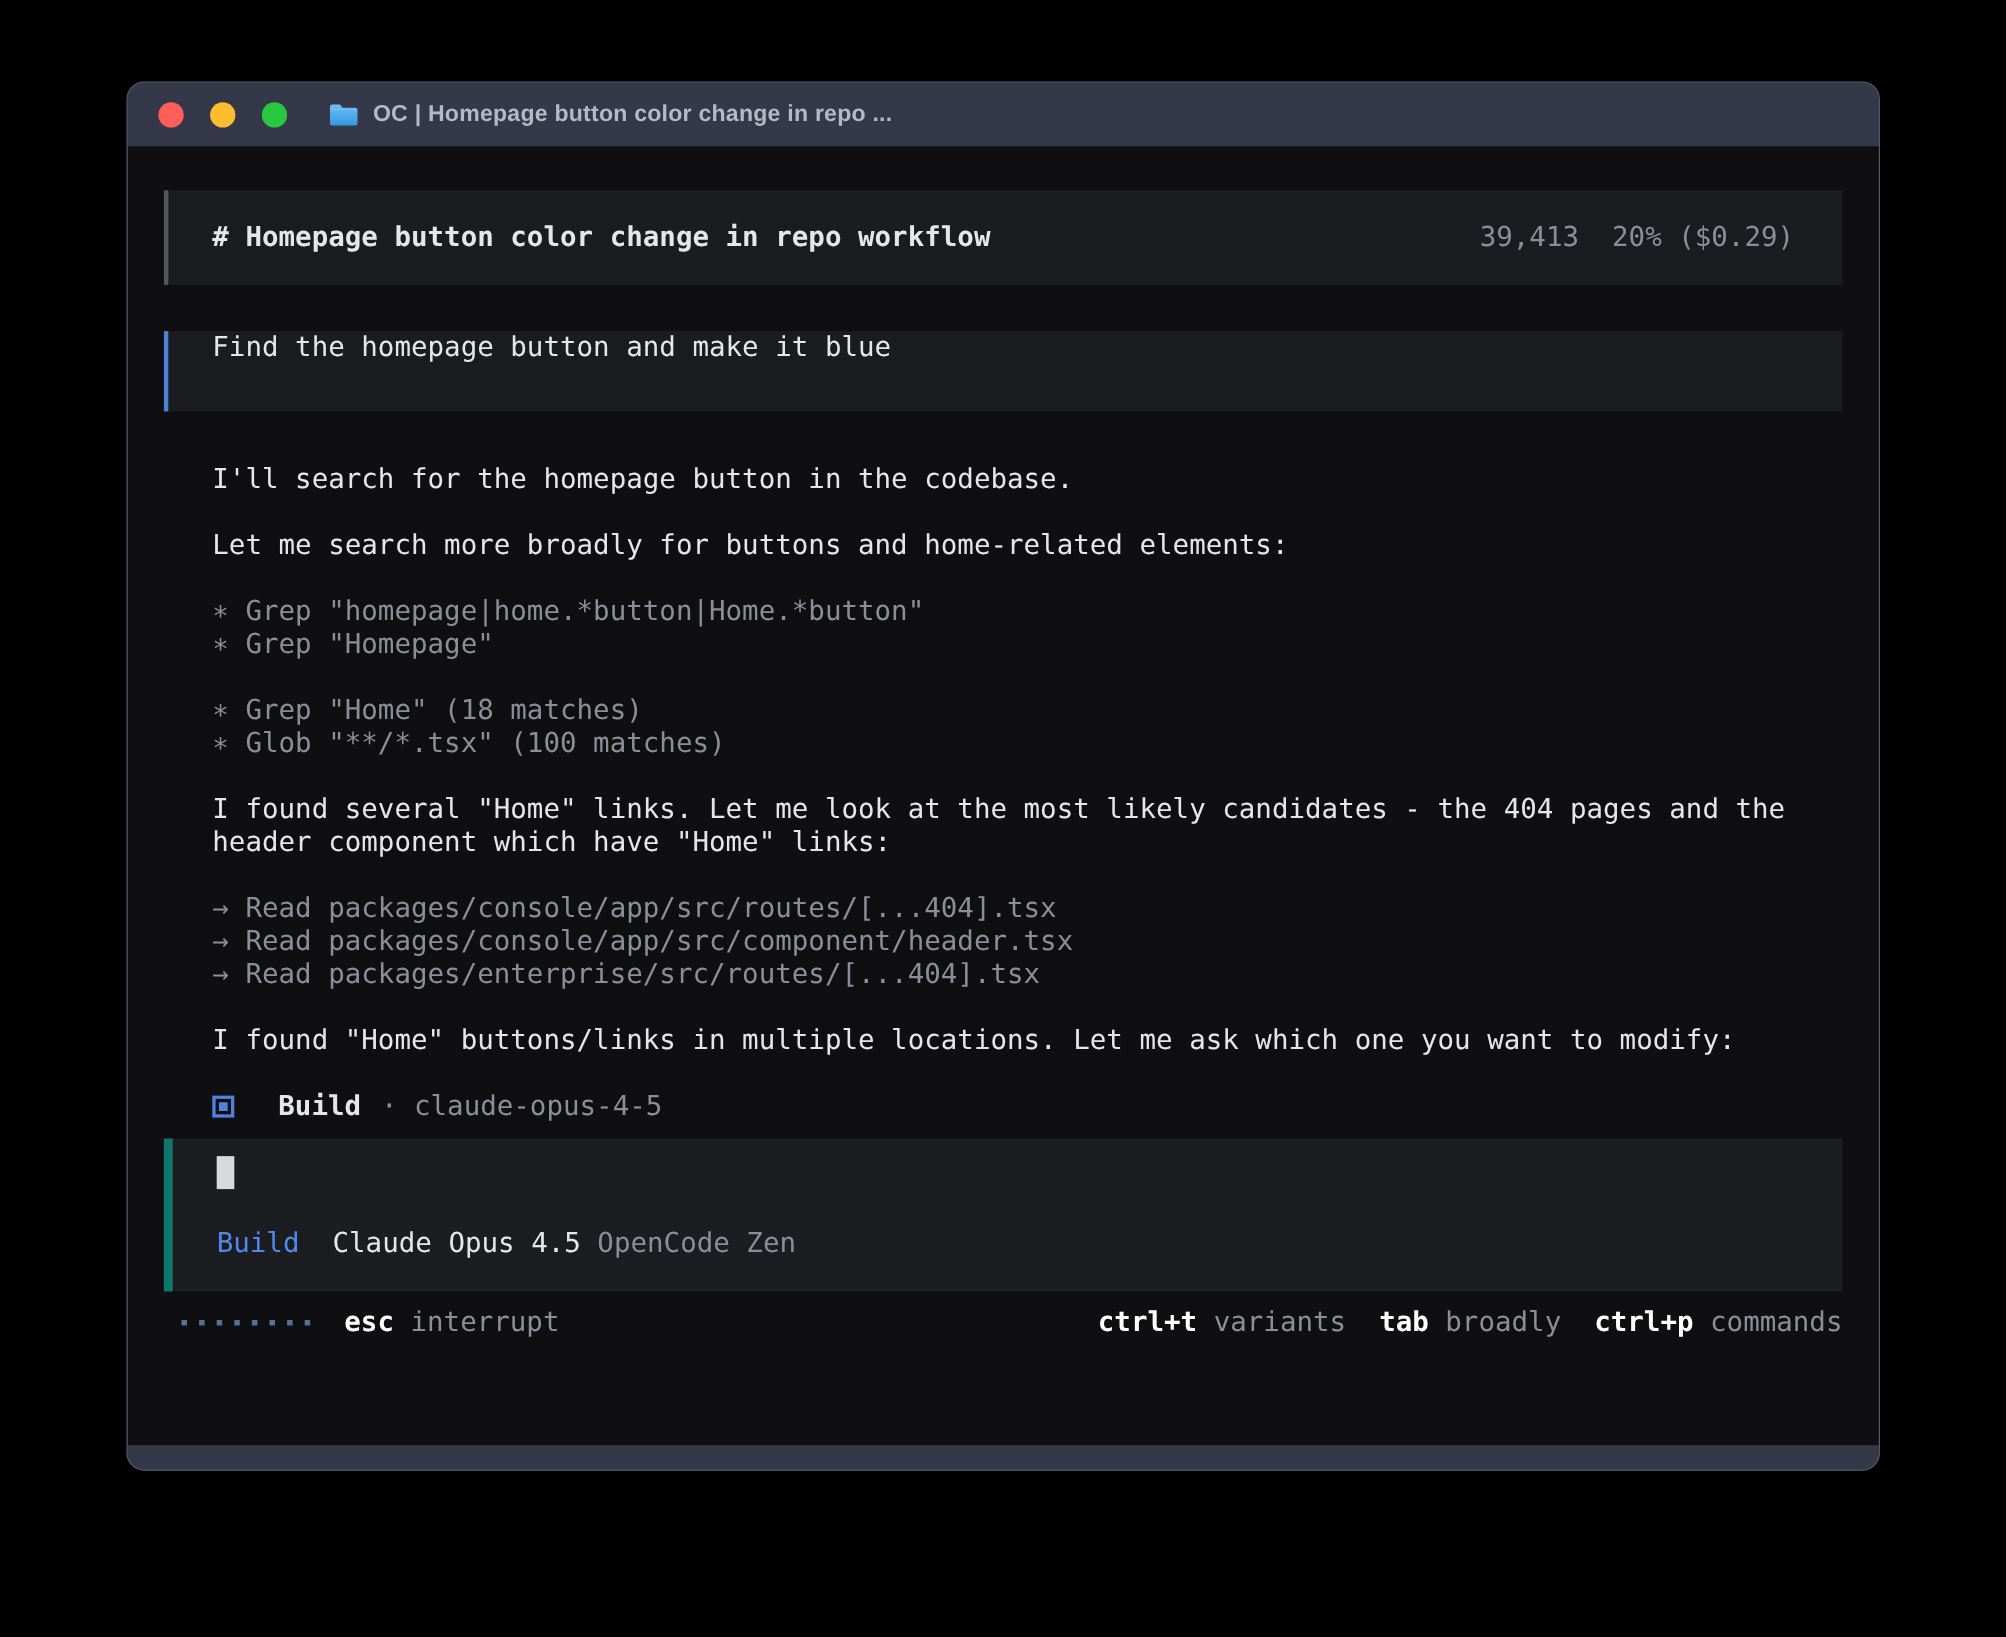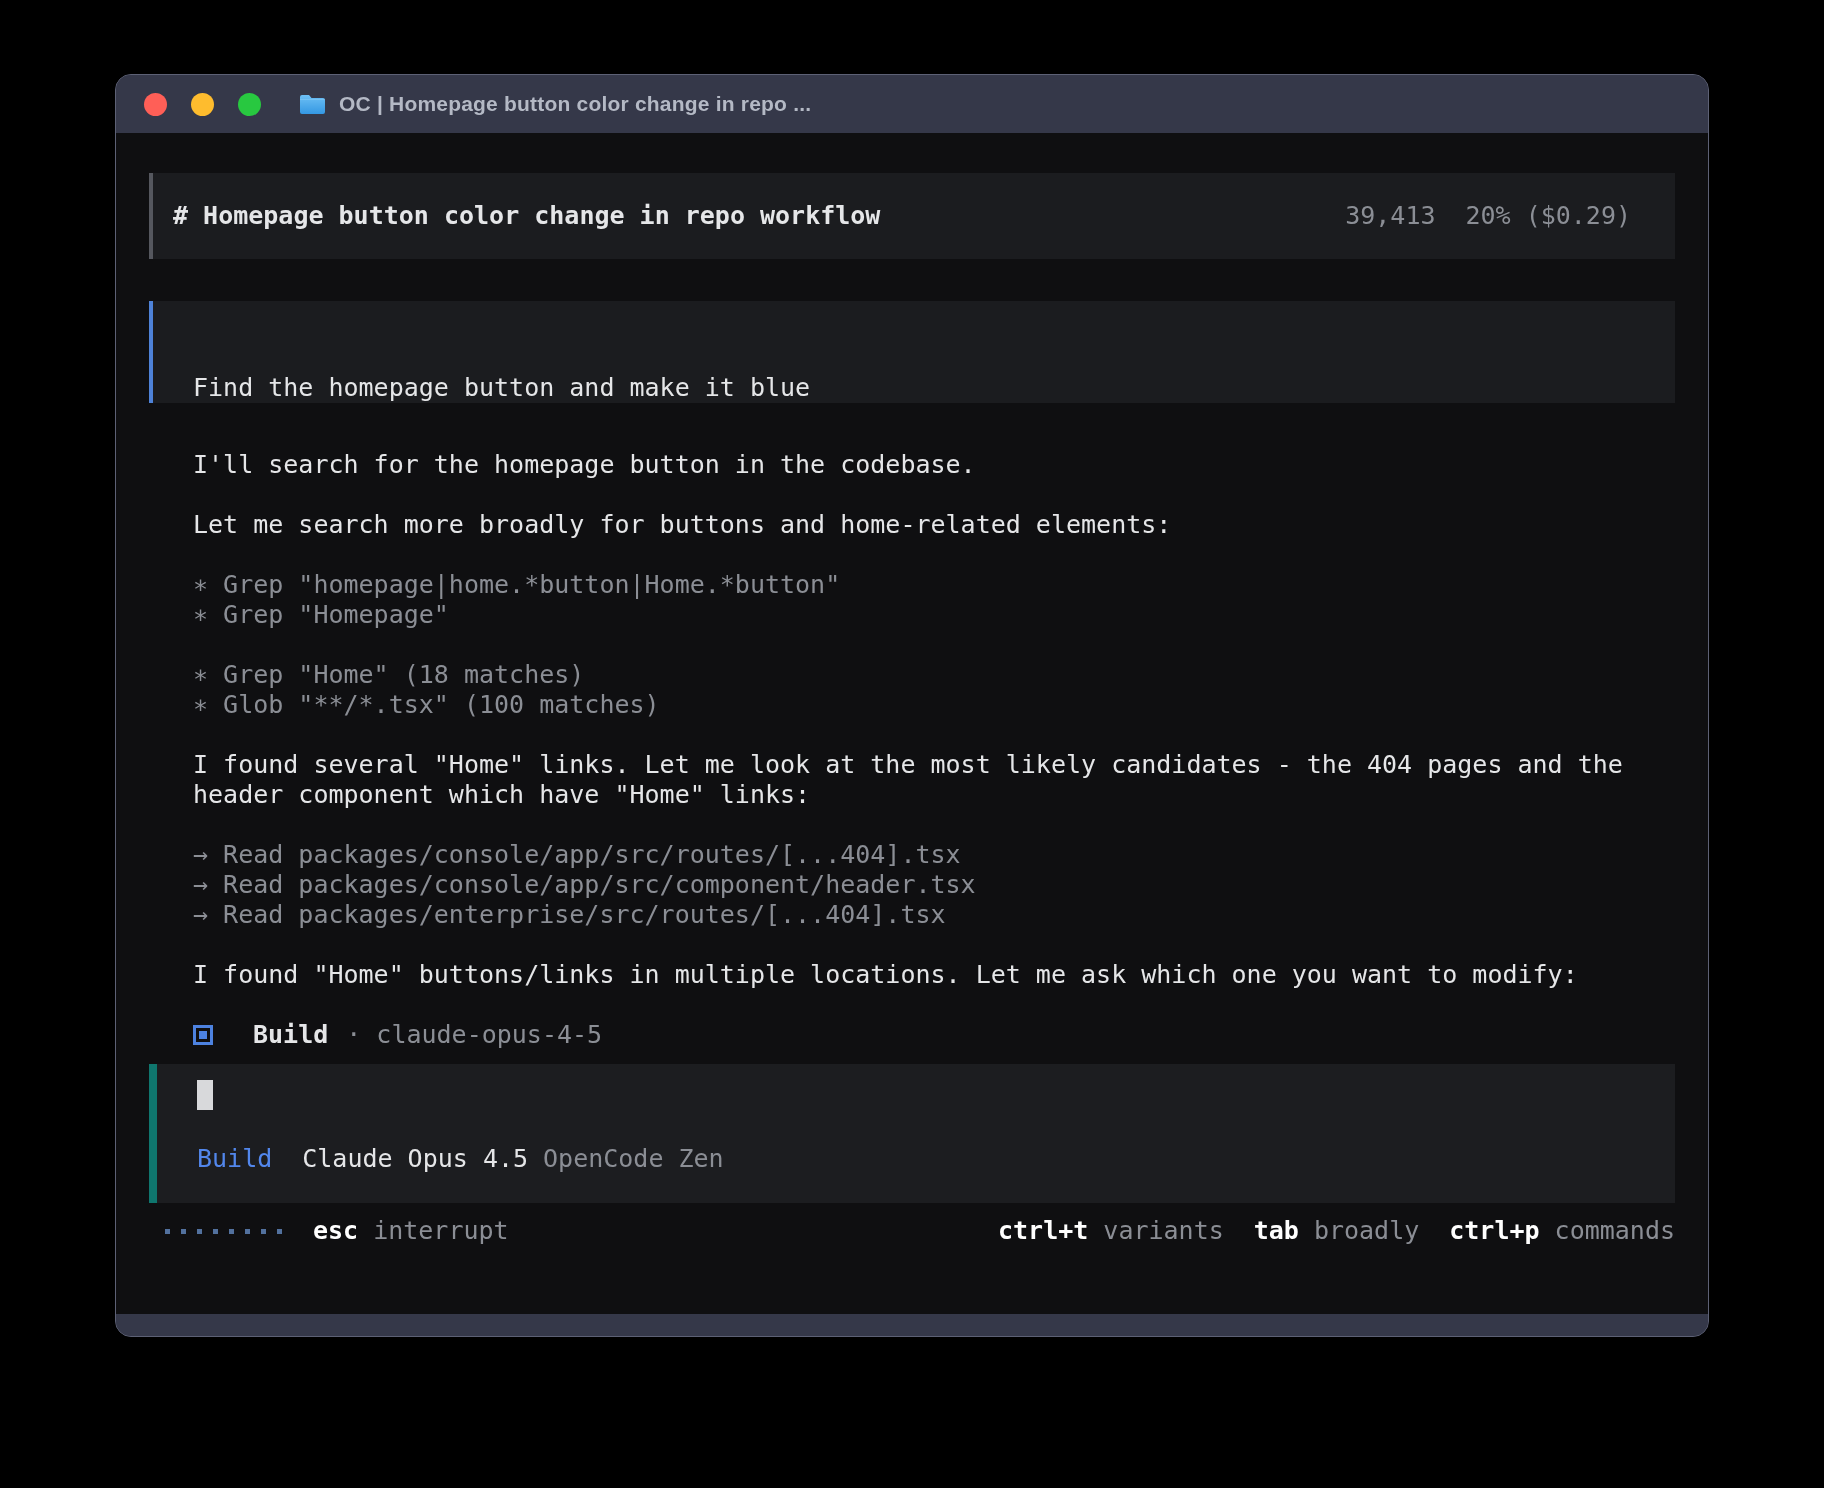--- a/index.html
+++ b/index.html
@@ -49,32 +49,32 @@
   .blue { color: #5287ec; }
   .g2 { margin-right: 30px; }
   .g1 { margin-right: 15px; }
 
   
   .session-header {
     height: 86px; flex: none;
     background: #1b1c1f;
     border-left: 4px solid #55575e;
     display: flex; align-items: center; justify-content: space-between;
-    padding: 0 44px 0 20px;
+    padding: 0 44px 0 40px;
     white-space: nowrap;
   }
   .session-title { font-weight: bold; }
   .session-stats { color: #8b8e95; }
 
   
   .user-box {
-    margin-top: 42px; height: 102px; flex: none;
+    margin-top: 42px; height: 73px; flex: none;
     background: #1b1c1f;
     border-left: 4px solid #4e82d8;
-    display: flex; align-items: flex-end;
+    display: flex; align-items: flex-start;
     padding: 0 40px;
     white-space: nowrap;
   }
 
   
   .messages { margin-top: 47px; margin-left: 44px; width: 1484px; flex: none; }
   .messages .block { margin-bottom: 30px; }
   .messages .block:last-child { margin-bottom: 0; }
   .tool-line { color: #8b8e95; white-space: pre; }
   .para { color: #e5e6e8; }

